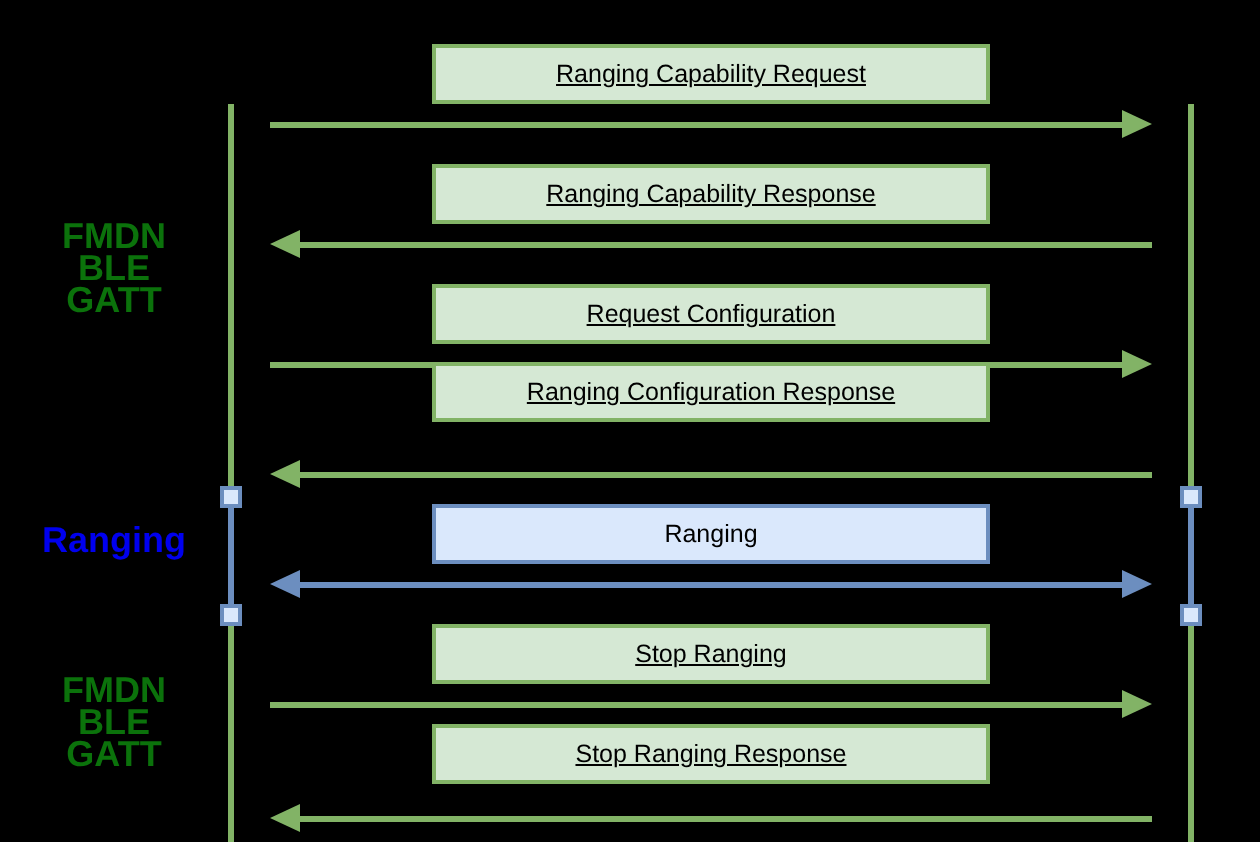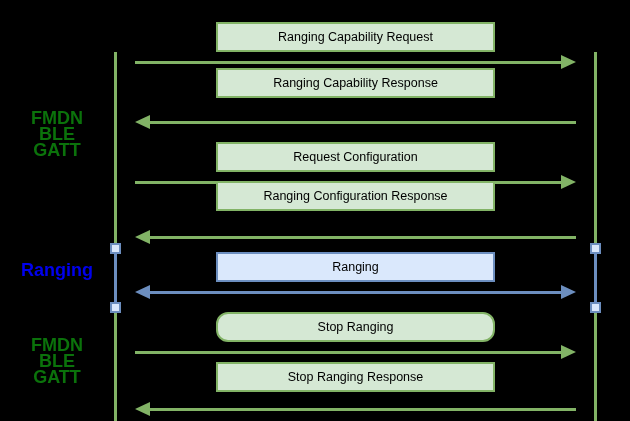--- a/index.html
+++ b/index.html
@@ -51,21 +51,21 @@
     position: absolute;
     left: 216px;
     width: 275px;
     height: 26px;
     border: 2px solid;
     line-height: 26px;
     text-align: center;
     font-size: 12.5px;
     color: var(--text);
   }
-  .msg-box.green { background: var(--green-fill); border-color: var(--green-border); }
+  .msg-box.green { background: var(--green-fill); border-color: var(--green-border); text-decoration: underline; }
   .msg-box.blue  { background: var(--blue-fill);  border-color: var(--blue-border);  }
 
   
   .arrow {
     position: absolute;
     left: 135px;
     width: 441px;
     height: 14px;
   }
   .arrow .shaft {
@@ -136,42 +136,42 @@
     <div>BLE</div>
     <div>GATT</div>
   </div>
 
   <div id="rows">
       <div class="msg-box green" style="top: 22px;">Ranging Capability Request</div>
       <div class="arrow green dir-right" style="top: 55px;">
         <div class="shaft"></div>
         <div class="head right"></div>
       </div>
-      <div class="msg-box green" style="top: 68px;">Ranging Capability Response</div>
+      <div class="msg-box green" style="top: 82px;">Ranging Capability Response</div>
       <div class="arrow green dir-left" style="top: 115px;">
         <div class="shaft"></div>
         <div class="head left"></div>
       </div>
       <div class="msg-box green" style="top: 142px;">Request Configuration</div>
       <div class="arrow green dir-right" style="top: 175px;">
         <div class="shaft"></div>
         <div class="head right"></div>
       </div>
       <div class="msg-box green" style="top: 181px;">Ranging Configuration Response</div>
       <div class="arrow green dir-left" style="top: 230px;">
         <div class="shaft"></div>
         <div class="head left"></div>
       </div>
       <div class="msg-box blue" style="top: 252px;">Ranging</div>
       <div class="arrow blue dir-both" style="top: 285px;">
         <div class="shaft"></div>
         <div class="head right"></div>
         <div class="head left"></div>
       </div>
-      <div class="msg-box green" style="top: 312px; border-radius: 12px;">Stop Ranging</div>
+      <div class="msg-box green" style="top: 312px;">Stop Ranging</div>
       <div class="arrow green dir-right" style="top: 345px;">
         <div class="shaft"></div>
         <div class="head right"></div>
       </div>
       <div class="msg-box green" style="top: 362px;">Stop Ranging Response</div>
       <div class="arrow green dir-left" style="top: 402px;">
         <div class="shaft"></div>
         <div class="head left"></div>
       </div>
     </div>

